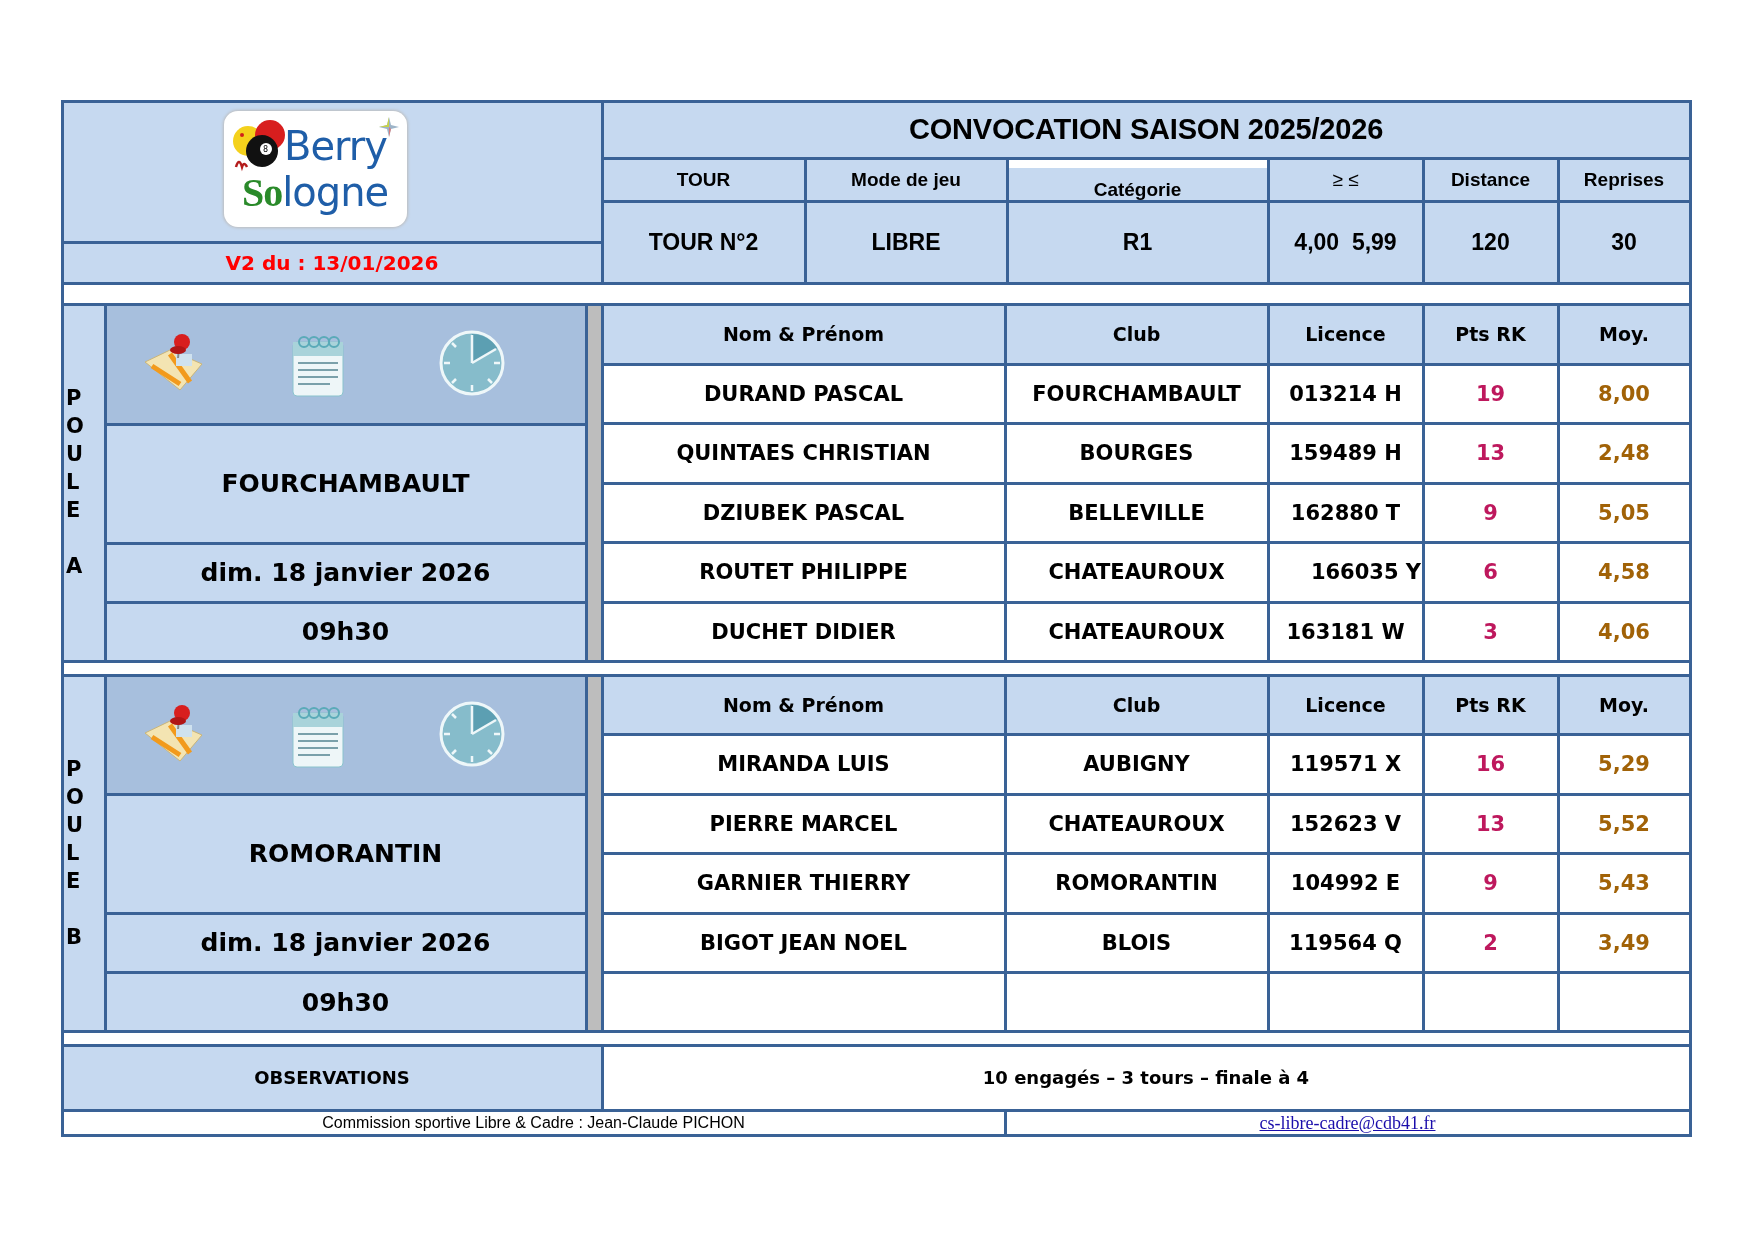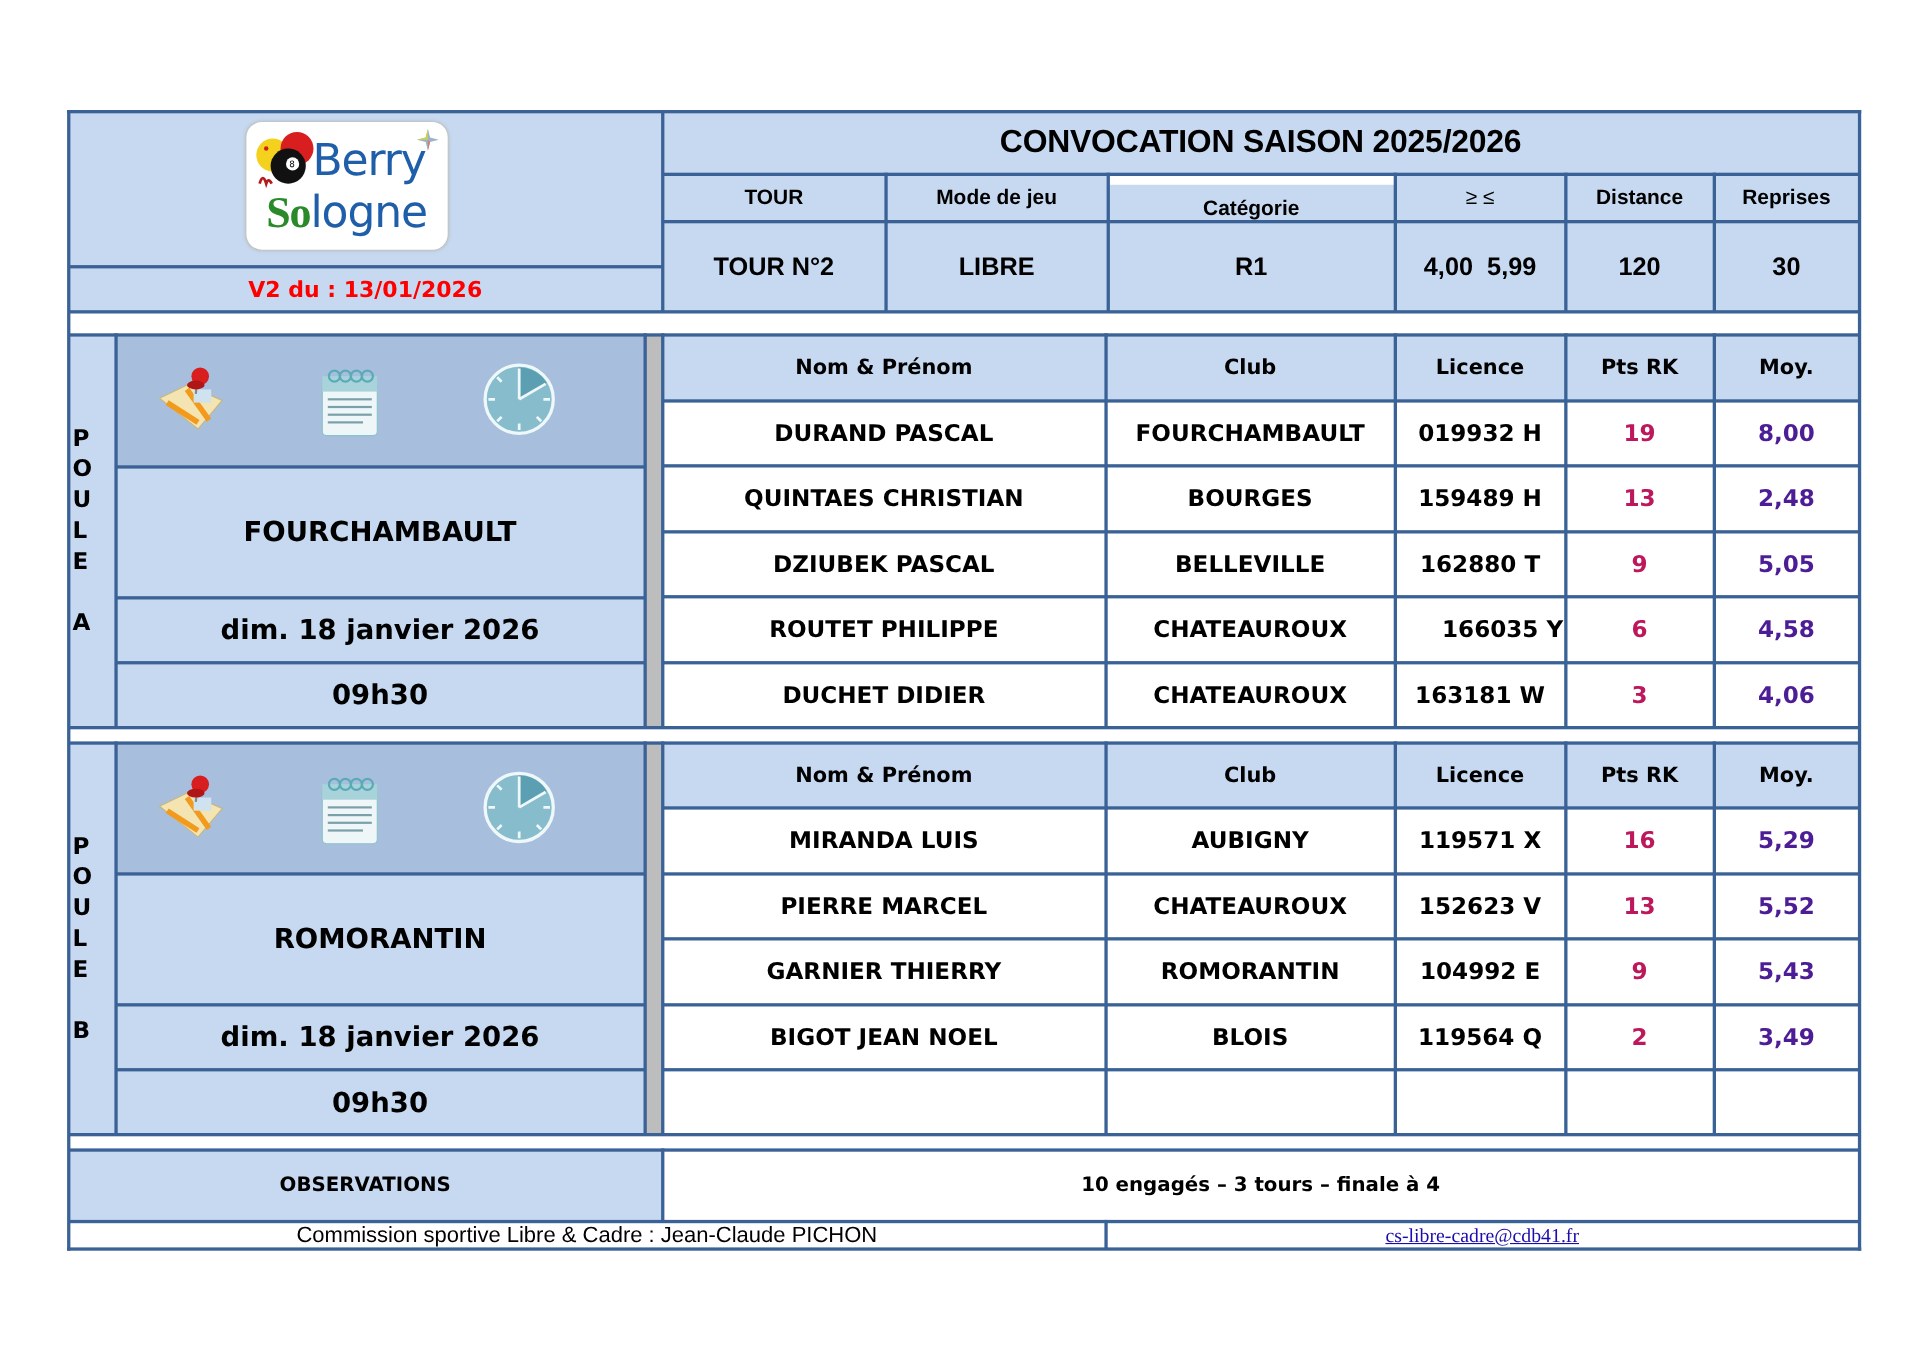--- a/index.html
+++ b/index.html
@@ -12,26 +12,26 @@
     .db { background: #a7bfdd; }
     .wh { background: #ffffff; }
     .hl { position: absolute; background: #3a6296; height: 3px; }
     .vl { position: absolute; background: #3a6296; width: 3px; }
     .title { font-size: 29px; font-family: "Liberation Sans", sans-serif; font-weight: bold; letter-spacing: -0.2px; }
     .hdr { font-size: 19px; font-family: "Liberation Sans", sans-serif; }
     .hval { font-size: 23px; font-family: "Liberation Sans", sans-serif; }
     .th { font-size: 19px; }
     .td { font-size: 21px; }
     .pts { color: #be185d; }
-    .moy { color: #4c1d95; }
+    .moy { color: #a16207; }
     .info-big { font-size: 25px; }
     .vert { font-size: 21px; font-weight: bold; line-height: 28px; text-align: left; padding-left: 4px; }
     .red { color: #ff0000; font-size: 20px; }
     .obs { font-size: 18px; }
-    .footer-text { font-weight: normal; font-size: 20px; font-family: "Liberation Sans", sans-serif; }
+    .footer-text { font-weight: normal; font-size: 16px; font-family: "Liberation Sans", sans-serif; }
     .link { font-weight: normal; font-family: "Liberation Serif", serif; font-size: 18px; color: #1a0dab; text-decoration: underline; }
     .logo-box { position: absolute; left: 224px; top: 111px; width: 183px; height: 116px; background: #fff;
                 border-radius: 14px; box-shadow: 0 0 3px 1px #bcbcbc; }
     .grey-bar { background: #bdbdbd; }
   </style>
 </head>
 <body>
 
 <div class="abs lb" style="left:62px;top:101px;width:540px;height:182px;"></div>
 <div class="logo-box">
@@ -127,21 +127,21 @@
 
   <div class="cell lb th" style="left:602px;top:304px;width:403px;height:60px;">Nom &amp; Prénom</div>
   <div class="cell lb th" style="left:1005px;top:304px;width:263px;height:60px;">Club</div>
   <div class="cell lb th" style="left:1268px;top:304px;width:155px;height:60px;">Licence</div>
   <div class="cell lb th" style="left:1423px;top:304px;width:135px;height:60px;">Pts RK</div>
   <div class="cell lb th" style="left:1558px;top:304px;width:132px;height:60px;">Moy.</div>
 
   <div>
     <div class="cell wh td" style="left:602px;top:364px;width:403px;height:59px;">DURAND PASCAL</div>
     <div class="cell wh td" style="left:1005px;top:364px;width:263px;height:59px;">FOURCHAMBAULT</div>
-    <div class="cell wh td" style="left:1268px;top:364px;width:155px;height:59px;">019932 H</div>
+    <div class="cell wh td" style="left:1268px;top:364px;width:155px;height:59px;">013214 H</div>
     <div class="cell wh td pts" style="left:1423px;top:364px;width:135px;height:59px;">19</div>
     <div class="cell wh td moy" style="left:1558px;top:364px;width:132px;height:59px;">8,00</div>
   </div>
   <div>
     <div class="cell wh td" style="left:602px;top:423px;width:403px;height:60px;">QUINTAES CHRISTIAN</div>
     <div class="cell wh td" style="left:1005px;top:423px;width:263px;height:60px;">BOURGES</div>
     <div class="cell wh td" style="left:1268px;top:423px;width:155px;height:60px;">159489 H</div>
     <div class="cell wh td pts" style="left:1423px;top:423px;width:135px;height:60px;">13</div>
     <div class="cell wh td moy" style="left:1558px;top:423px;width:132px;height:60px;">2,48</div>
   </div>

